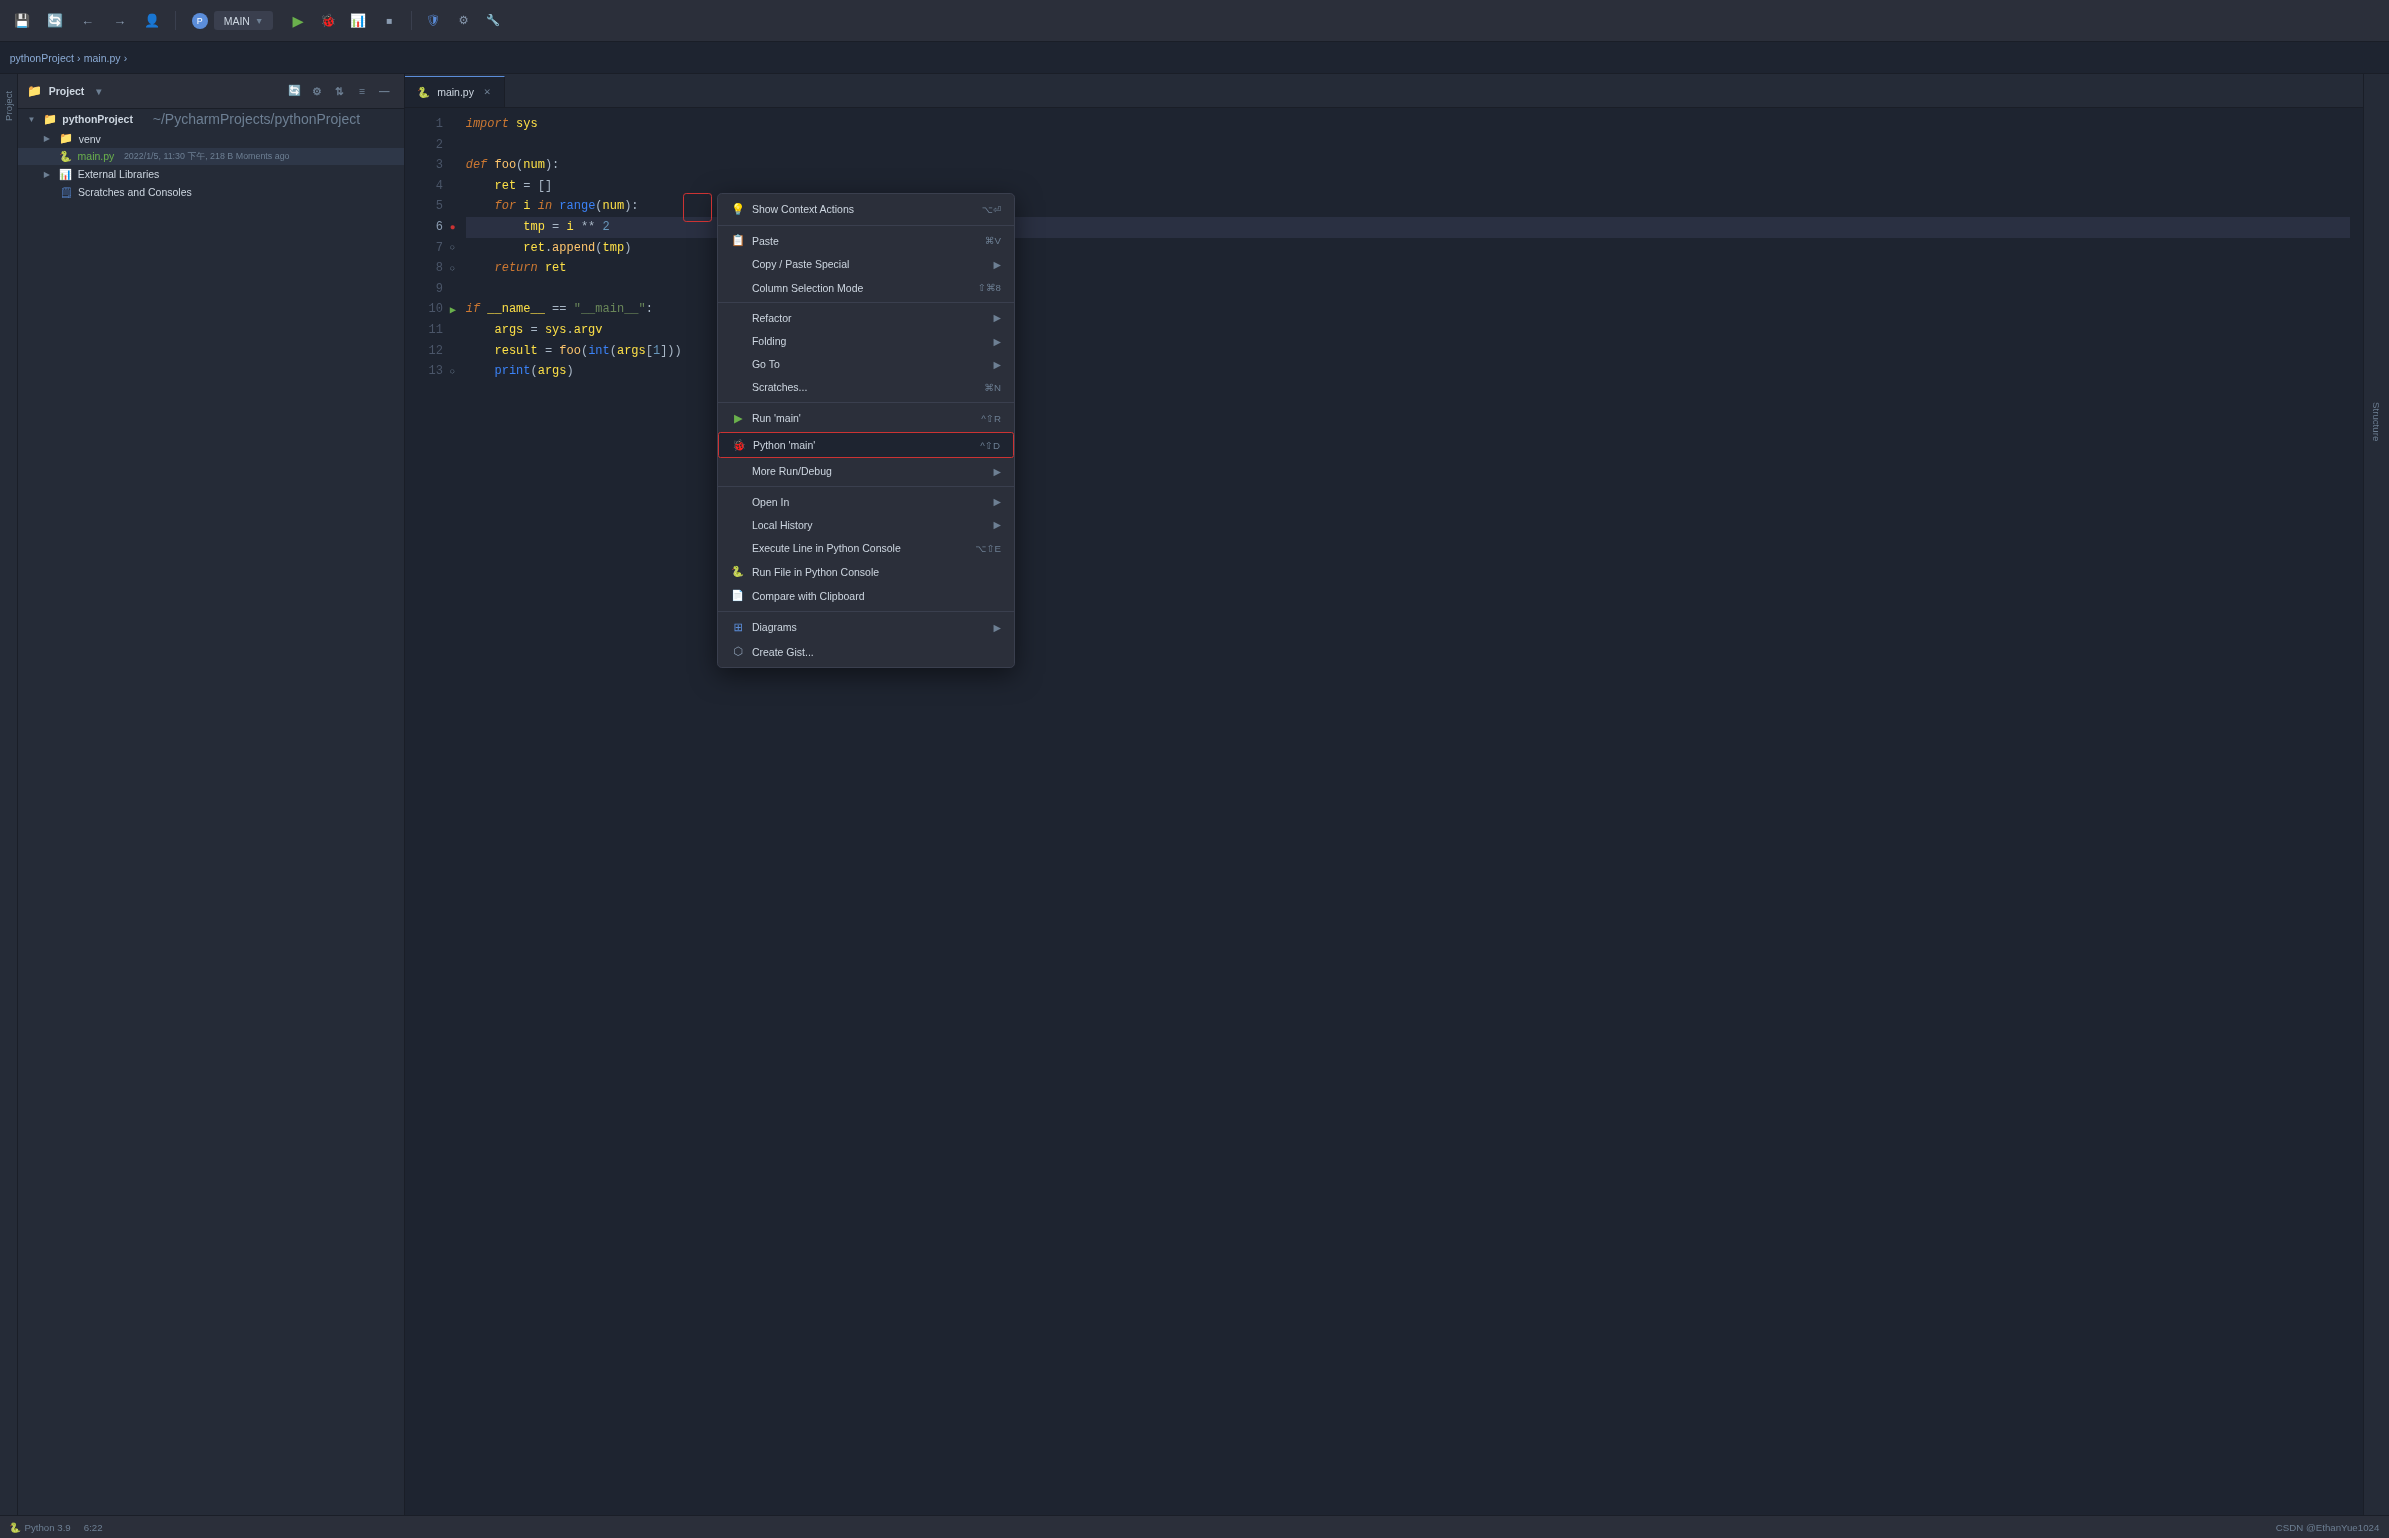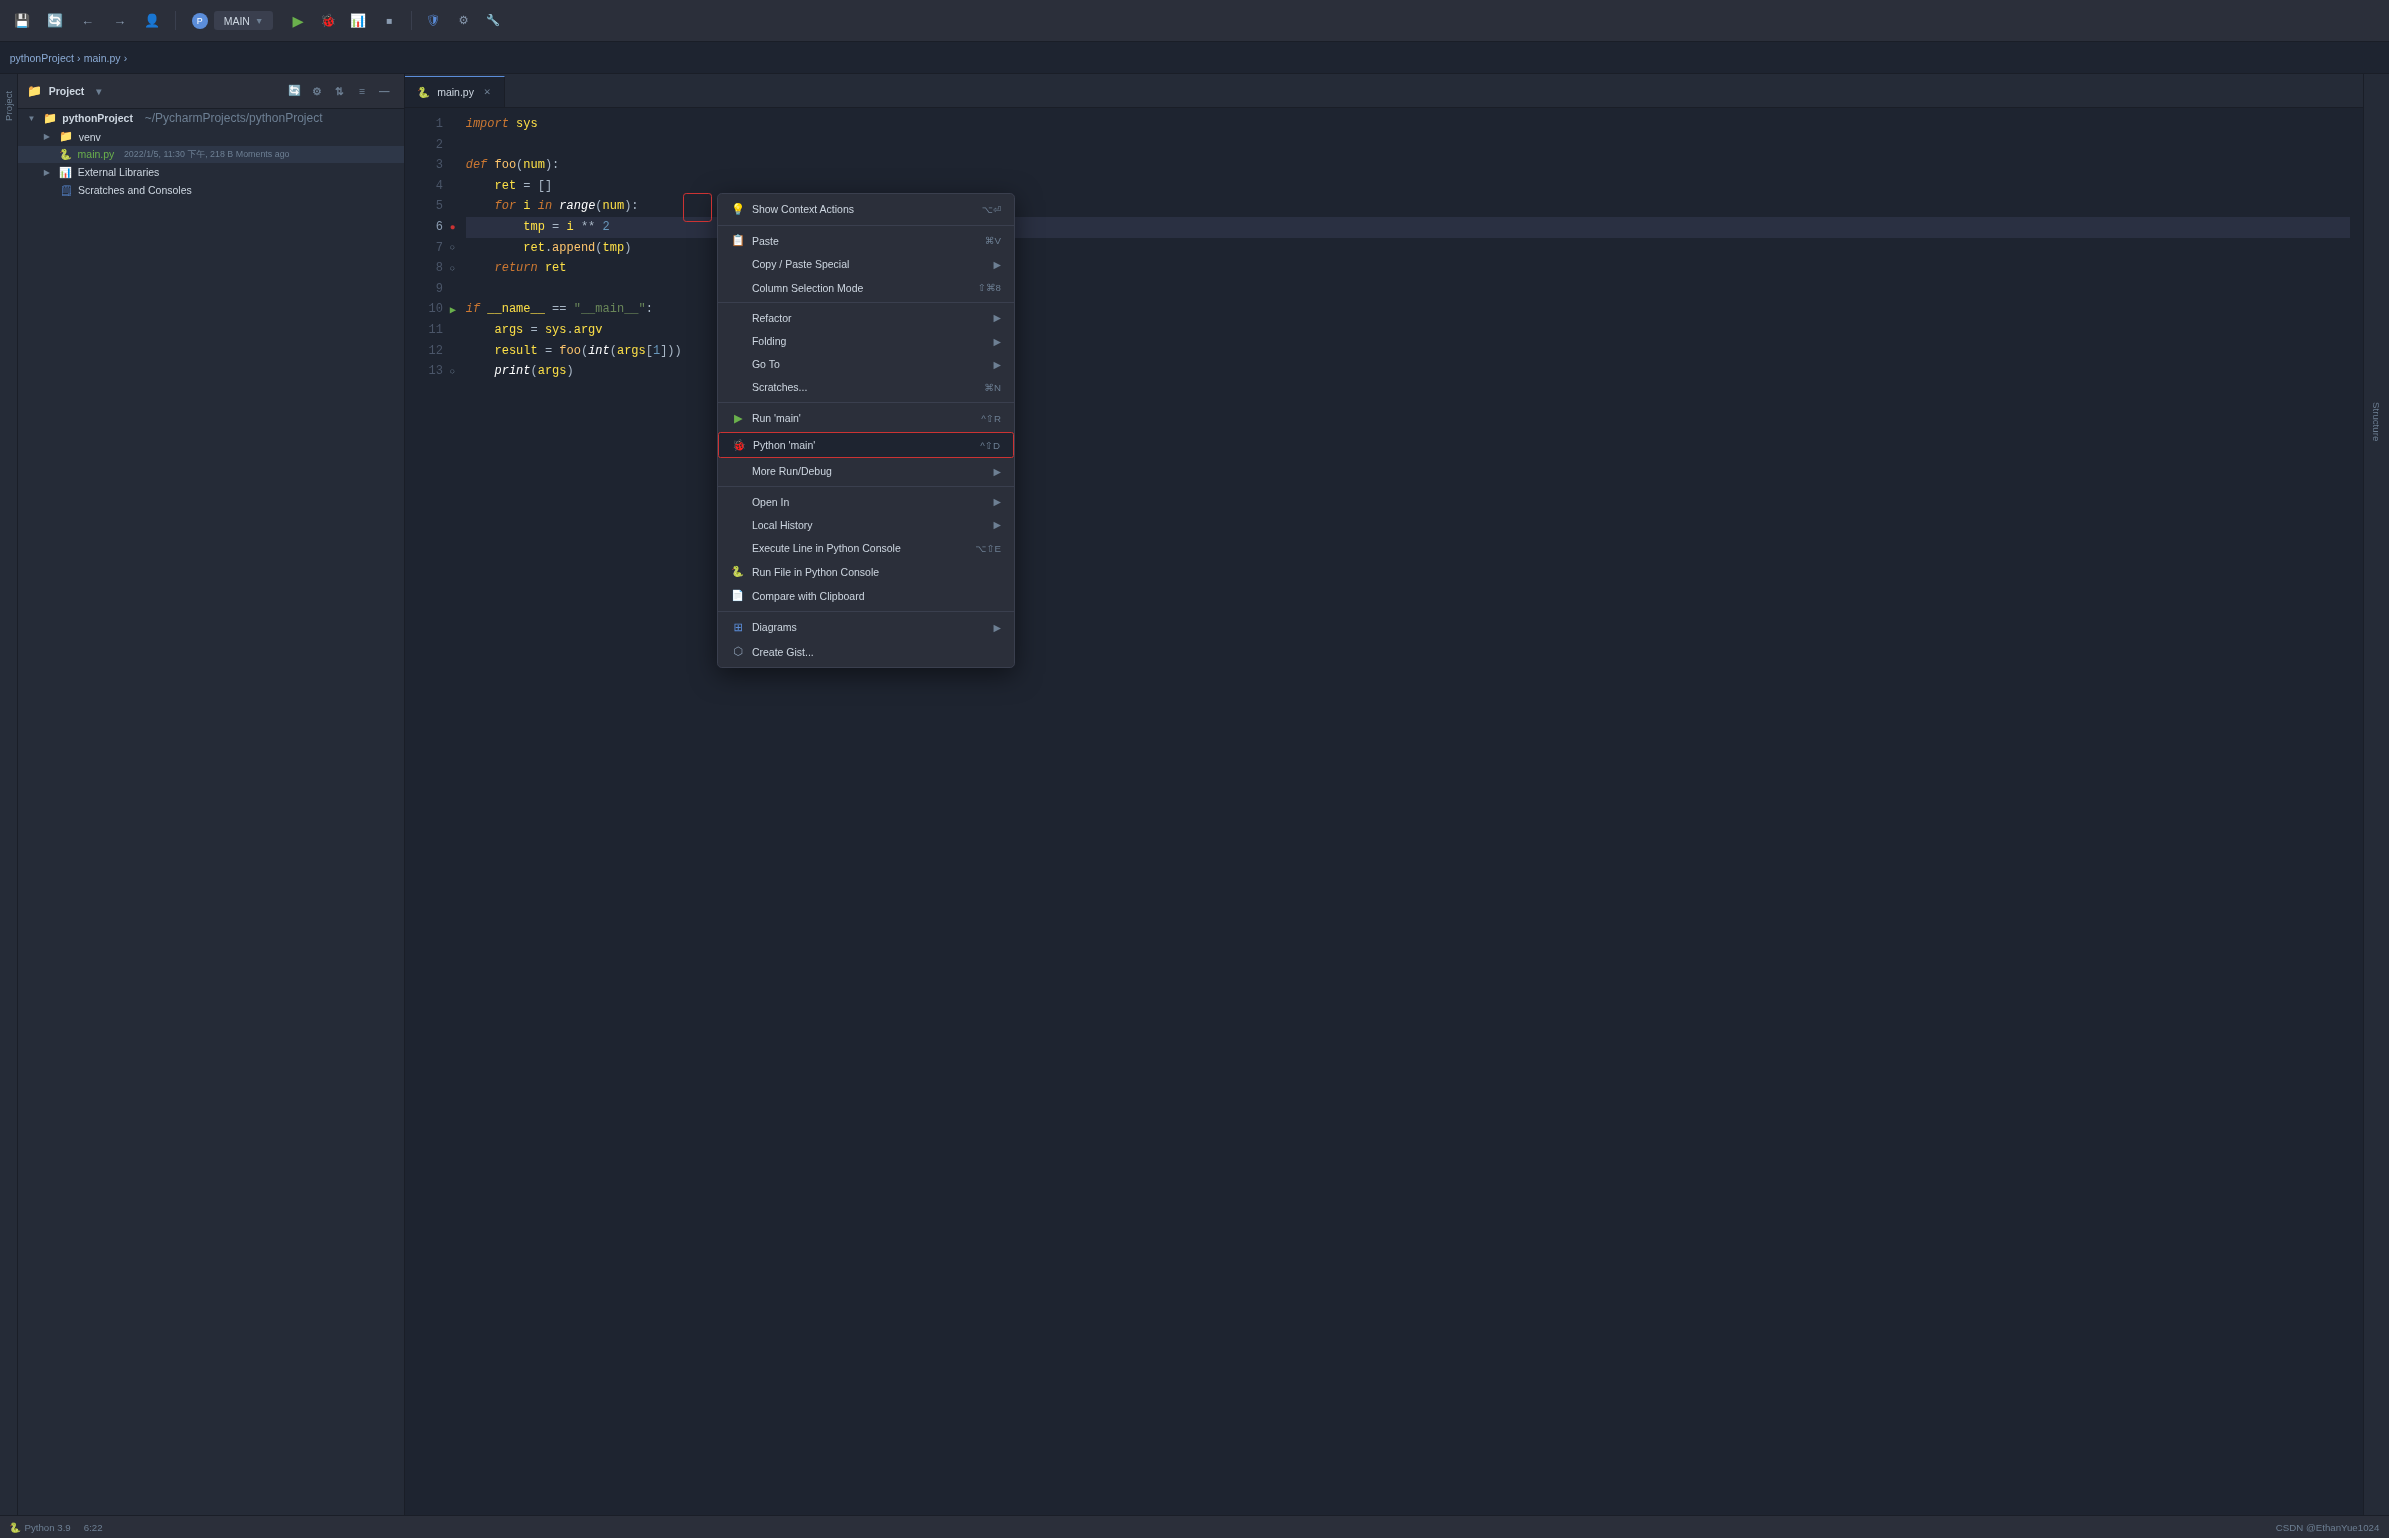--- a/index.html
+++ b/index.html
@@ -199,21 +199,21 @@
       position: relative;
     }
     .code-line.highlighted { background: #2a3042; }
     .kw { color: #cc7832; font-style: italic; }
     .fn { color: #ffc66d; }
     .num { color: #6897bb; }
     .str { color: #6a8759; }
     .var { color: #fde047; }
     .op { color: #a9b7c6; }
     .punc { color: #a9b7c6; }
-    .builtin { color: #ffffff; font-style: italic; }
+    .builtin { color: #3b82f6; }
 
     
     .context-menu {
       position: absolute;
       left: 717px;
       top: 193px;
       width: 298px;
       background: #2b2f3a;
       border: 0.8px solid #3a3f4e;
       border-radius: 4.8px;
@@ -376,21 +376,21 @@
         <div class="sidebar-header-icon">⇅</div>
         <div class="sidebar-header-icon">≡</div>
         <div class="sidebar-header-icon">—</div>
       </div>
     </div>
 
     <div class="tree-item">
       <span class="tree-arrow">▼</span>
       <span class="folder-icon">📁</span>
       <span style="font-weight:bold;color:#cdd6e0;">pythonProject</span>
-      <span style="color:#6d7f93;font-size:12px;margin-left:7px;">~/PycharmProjects/pythonProject</span>
+      <span style="color:#6d7f93;font-size:14px;margin-left:15px;">~/PycharmProjects/pythonProject</span>
     </div>
 
     <div class="tree-item venv-item" style="padding-left:26px;">
       <span class="tree-arrow">▶</span>
       <span class="folder-icon" style="color:#6d7f93;">📁</span>
       <span>venv</span>
     </div>
 
     <div class="tree-item active" style="padding-left:42px;">
       <span class="file-icon">🐍</span>

